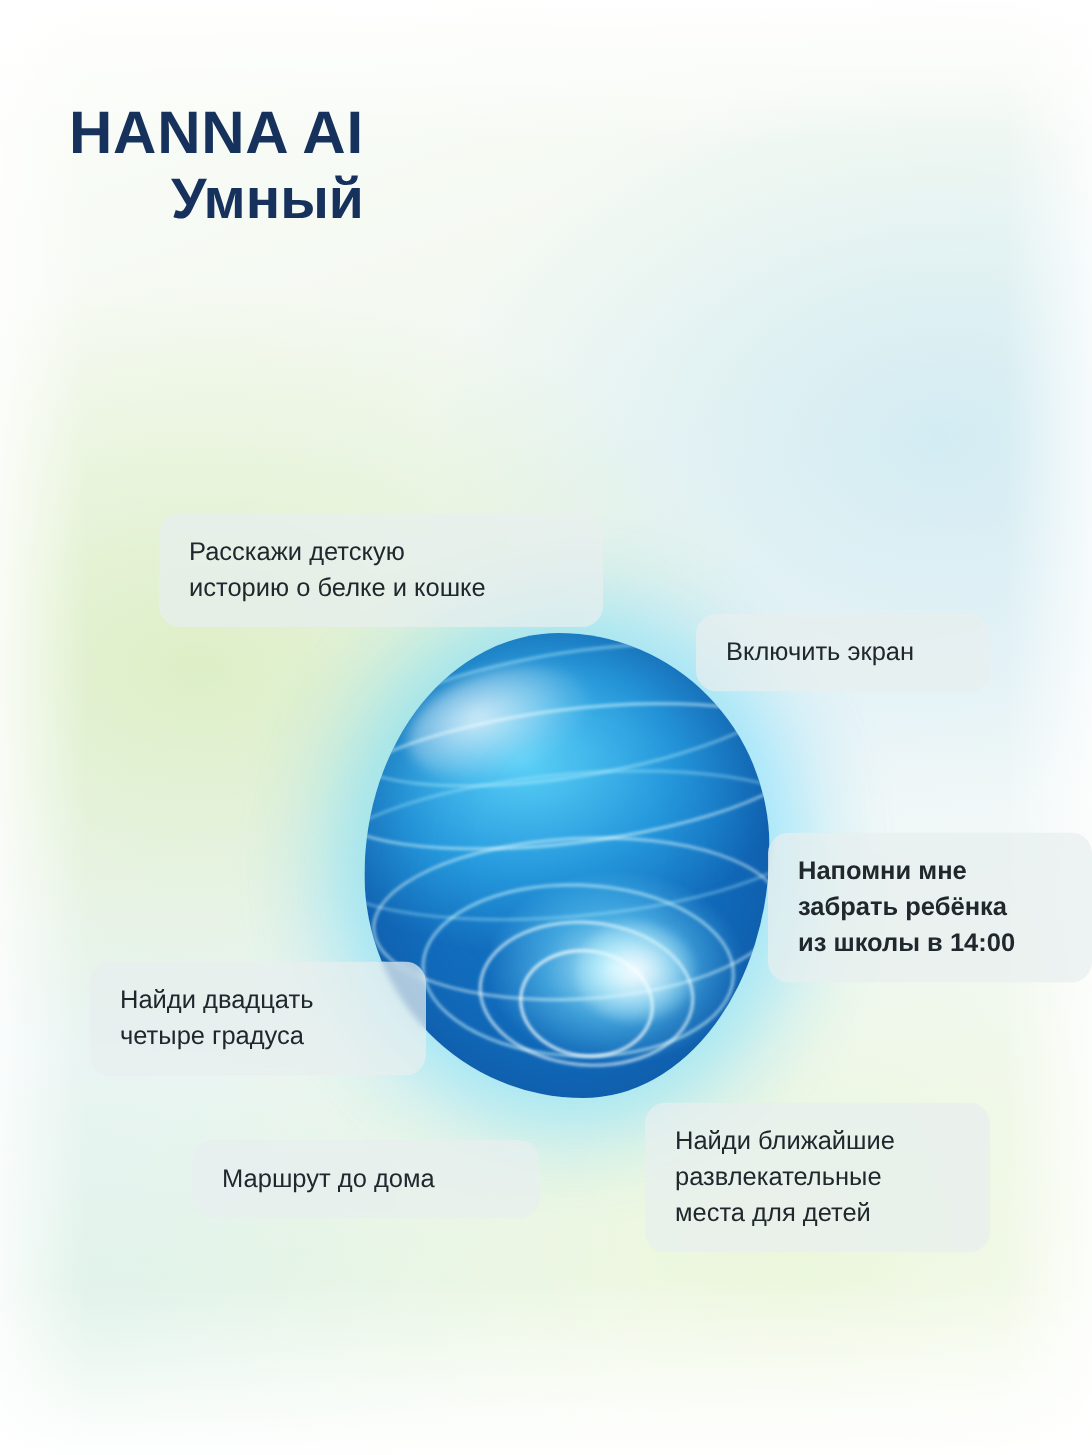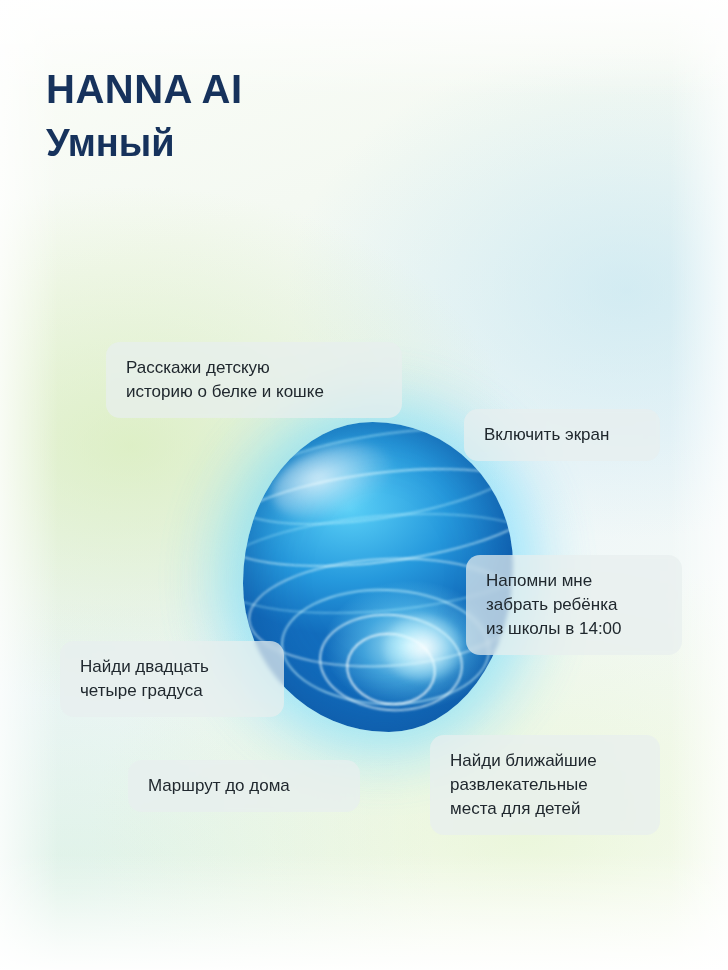--- a/index.html
+++ b/index.html
@@ -39,40 +39,41 @@
       linear-gradient(to right, rgba(255,255,255,0.75) 0%, rgba(255,255,255,0) 8%),
       linear-gradient(to left, rgba(255,255,255,0.75) 0%, rgba(255,255,255,0) 8%);
   }
 
   
   .headline {
     position: absolute;
     left: 46px;
     top: 68px;
     z-index: 6;
+    text-align: right;
   }
   .headline .brand {
     font-size: 40px;
     font-weight: bold;
     letter-spacing: 0.5px;
     color: #16325c;
     line-height: 1.06;
     margin: 0;
     white-space: nowrap;
   }
   .headline .sub1,
   .headline .sub2 {
     font-size: 38px;
     font-weight: bold;
     color: #16325c;
     line-height: 1.12;
     margin: 0;
     white-space: nowrap;
   }
-  .headline .sub1 { margin-top: 12px; }
+  .headline .sub1 { margin-top: 2px; }
 
   
   .orb-wrap {
     position: absolute;
     left: 243px;
     top: 422px;
     width: 270px;
     height: 310px;
     z-index: 2;
   }
@@ -146,21 +147,21 @@
     font-size: 17px;
     line-height: 1.42;
     box-sizing: border-box;
     backdrop-filter: blur(2px);
   }
   .chip span { display: block; white-space: pre-line; }
 
   .chip-story   { left: 106px; top: 342px;  width: 296px; }
   .chip-screen  { left: 464px; top: 409px;  width: 196px; }
   .chip-music   { left: 34px;  top: 498px;  width: 234px; }
-  .chip-remind  { left: 466px; top: 555px;  width: 216px; }
+  .chip-remind  { left: 512px; top: 555px;  width: 216px; font-weight: bold; }
   .chip-climate { left: 60px;  top: 641px;  width: 224px; }
   .chip-route   { left: 128px; top: 760px;  width: 232px; }
   .chip-places  { left: 430px; top: 735px;  width: 230px; }
 </style>
 </head>
 <body>
 
 <div id="poster">
 
   <div class="headline">

